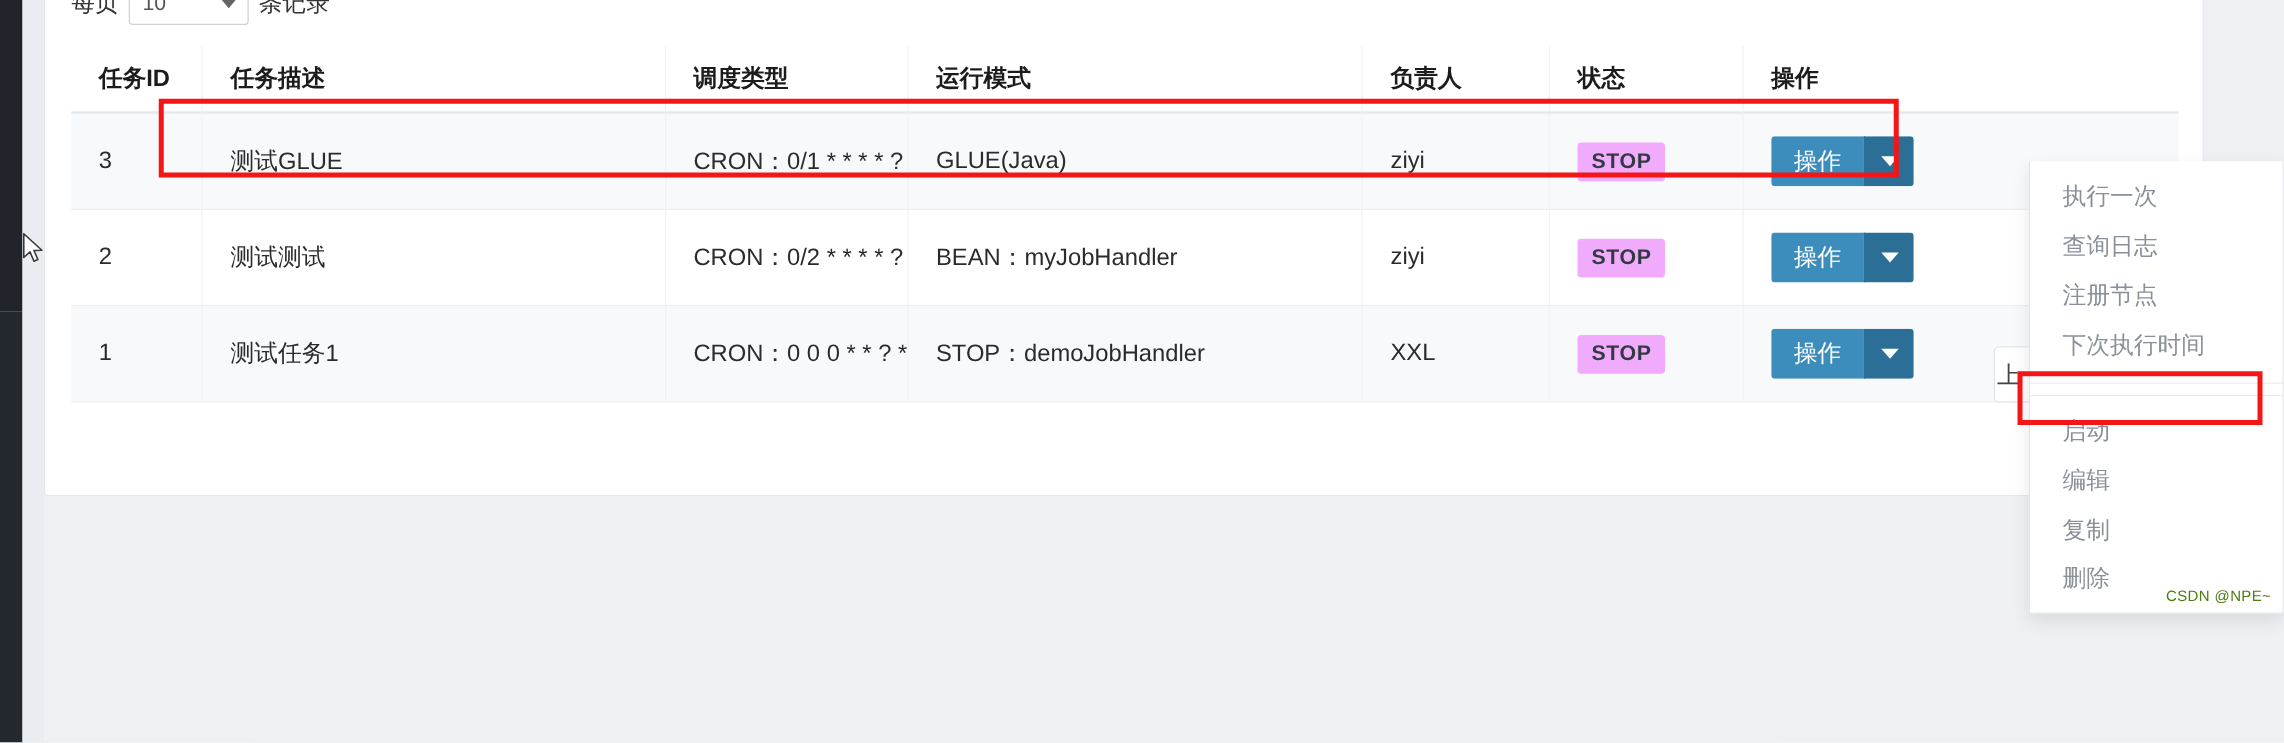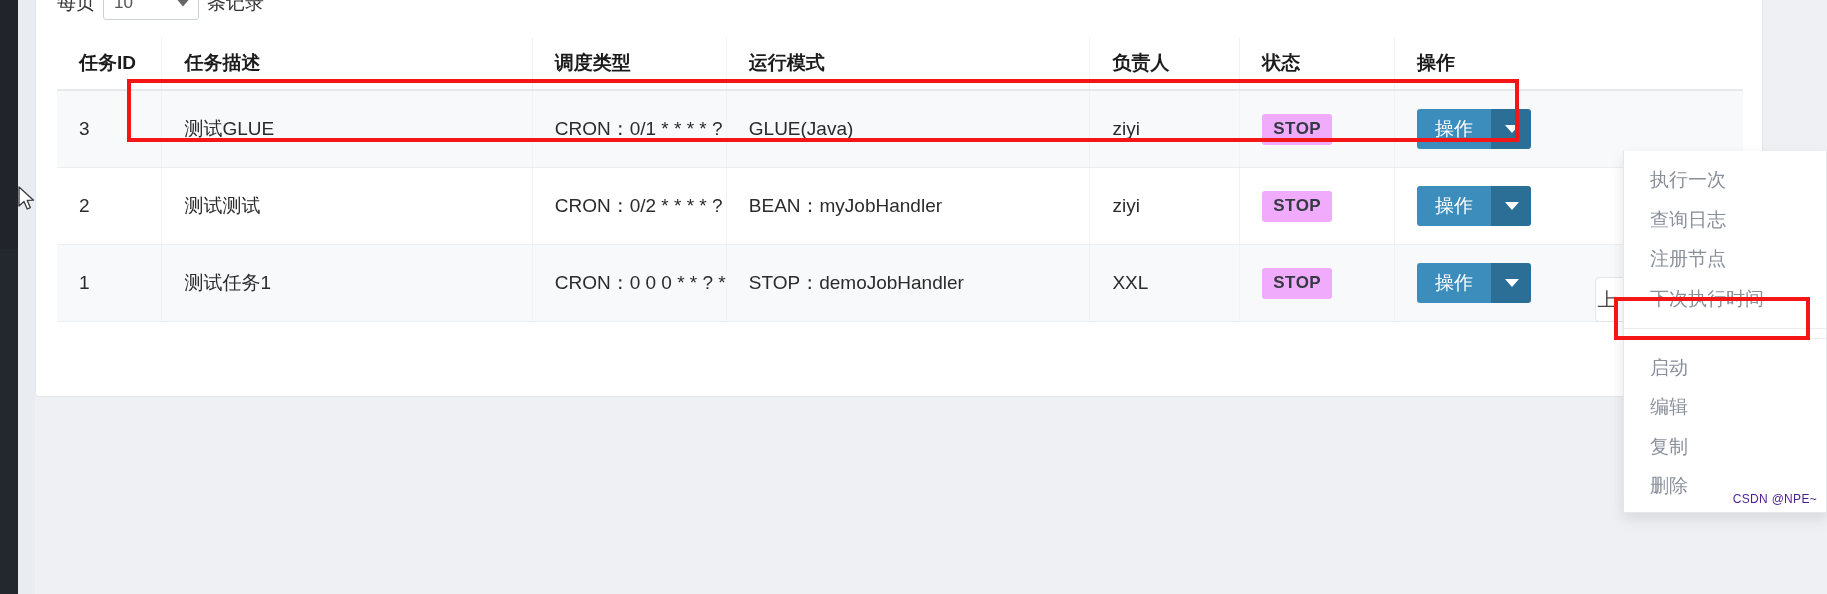--- a/index.html
+++ b/index.html
@@ -163,40 +163,40 @@
     position: absolute;
     border: 4px solid #f41616;
     pointer-events: none;
   }
   #red-row  { left: 127px;  top: 79px;  width: 1392px; height: 63px; }
   #red-glue { left: 1614px; top: 297px; width: 196px;  height: 43px; }
 
   
   .dropdown {
     position: absolute;
-    left: 1623px; top: 151px;
+    left: 1623px; top: 129px;
     width: 204px; height: 362px;
     background: #fff;
     border: 1px solid #e4e7ea;
     border-top: none;
     box-shadow: 0 6px 14px rgba(0,0,0,0.10);
     padding: 9px 0 0;
   }
   .dd-item {
     font-size: 19px;
     color: #8a909a;
     padding: 7px 0 7px 26px;
     white-space: nowrap;
     line-height: 1.35;
   }
   .dd-sep { height: 1px; background: #ececec; margin: 9px 0; }
 
   .watermark {
     position: absolute; right: 9px; bottom: 6px;
-    font-size: 12px; color: #4c1d95;
+    font-size: 12px; color: #4d7c0f;
     font-family: "Liberation Sans", sans-serif;
     letter-spacing: 0.3px;
   }
 
   
   .cursor {
     position: absolute; left: 18px; top: 186px;
     width: 18px; height: 26px;
   }
 </style>

